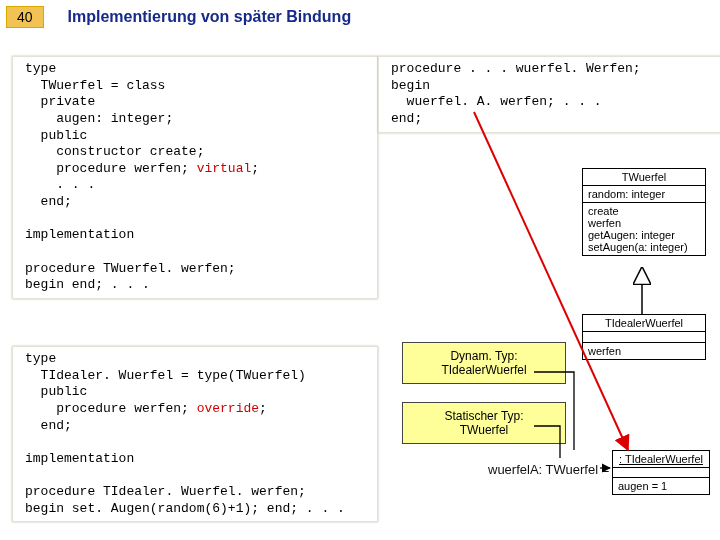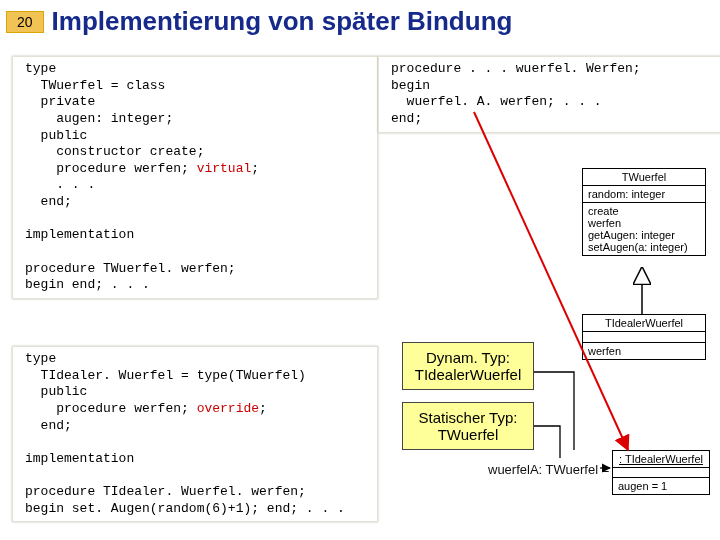--- a/index.html
+++ b/index.html
@@ -19,23 +19,23 @@
   }
   .page-badge {
     background: #f0c354;
     color: #000;
     font-size: 14px;
     padding: 2px 10px;
     border: 1px solid #d9a700;
   }
   .title {
     color: #152a8a;
-    font-size: 26px;
+    font-size: 16px;
     font-weight: 600;
-    margin-left: 8px;
+    margin-left: 24px;
   }
   .code-box {
     position: absolute;
     background: #fff;
     font-family: "Courier New", monospace;
     font-size: 13px;
     line-height: 1.28;
     white-space: pre;
     box-shadow: 0 0 2px rgba(180,180,170,0.9);
     border: 1px solid #e5e1d6;
@@ -57,37 +57,37 @@
   .uml-sec {
     border-bottom: 1px solid #000;
     padding: 2px 5px;
     min-height: 10px;
   }
   .uml-sec:last-child { border-bottom: none; }
   .callout {
     position: absolute;
     background: #ffff99;
     border: 1px solid #444;
-    font-size: 15px;
+    font-size: 12px;
     text-align: center;
-    padding: 6px 6px;
+    padding: 6px 22px;
     font-family: Arial, sans-serif;
   }
   svg.overlay {
     position: absolute;
     left: 0; top: 0;
     width: 720px; height: 540px;
     pointer-events: none;
   }
 </style>
 </head>
 <body>
 
 <div class="header">
-  <span class="page-badge">20</span>
+  <span class="page-badge">40</span>
   <span class="title">Implementierung von später Bindung</span>
 </div>
 
 <div class="code-box" style="left:12px; top:56px; width:340px;"><span>type</span>
 <span>  TWuerfel = class</span>
 <span>  private</span>
 <span>    augen: integer;</span>
 <span>  public</span>
 <span>    constructor create;</span>
 <span>    procedure werfen; </span><span class="kw-red">virtual</span><span>;</span>

